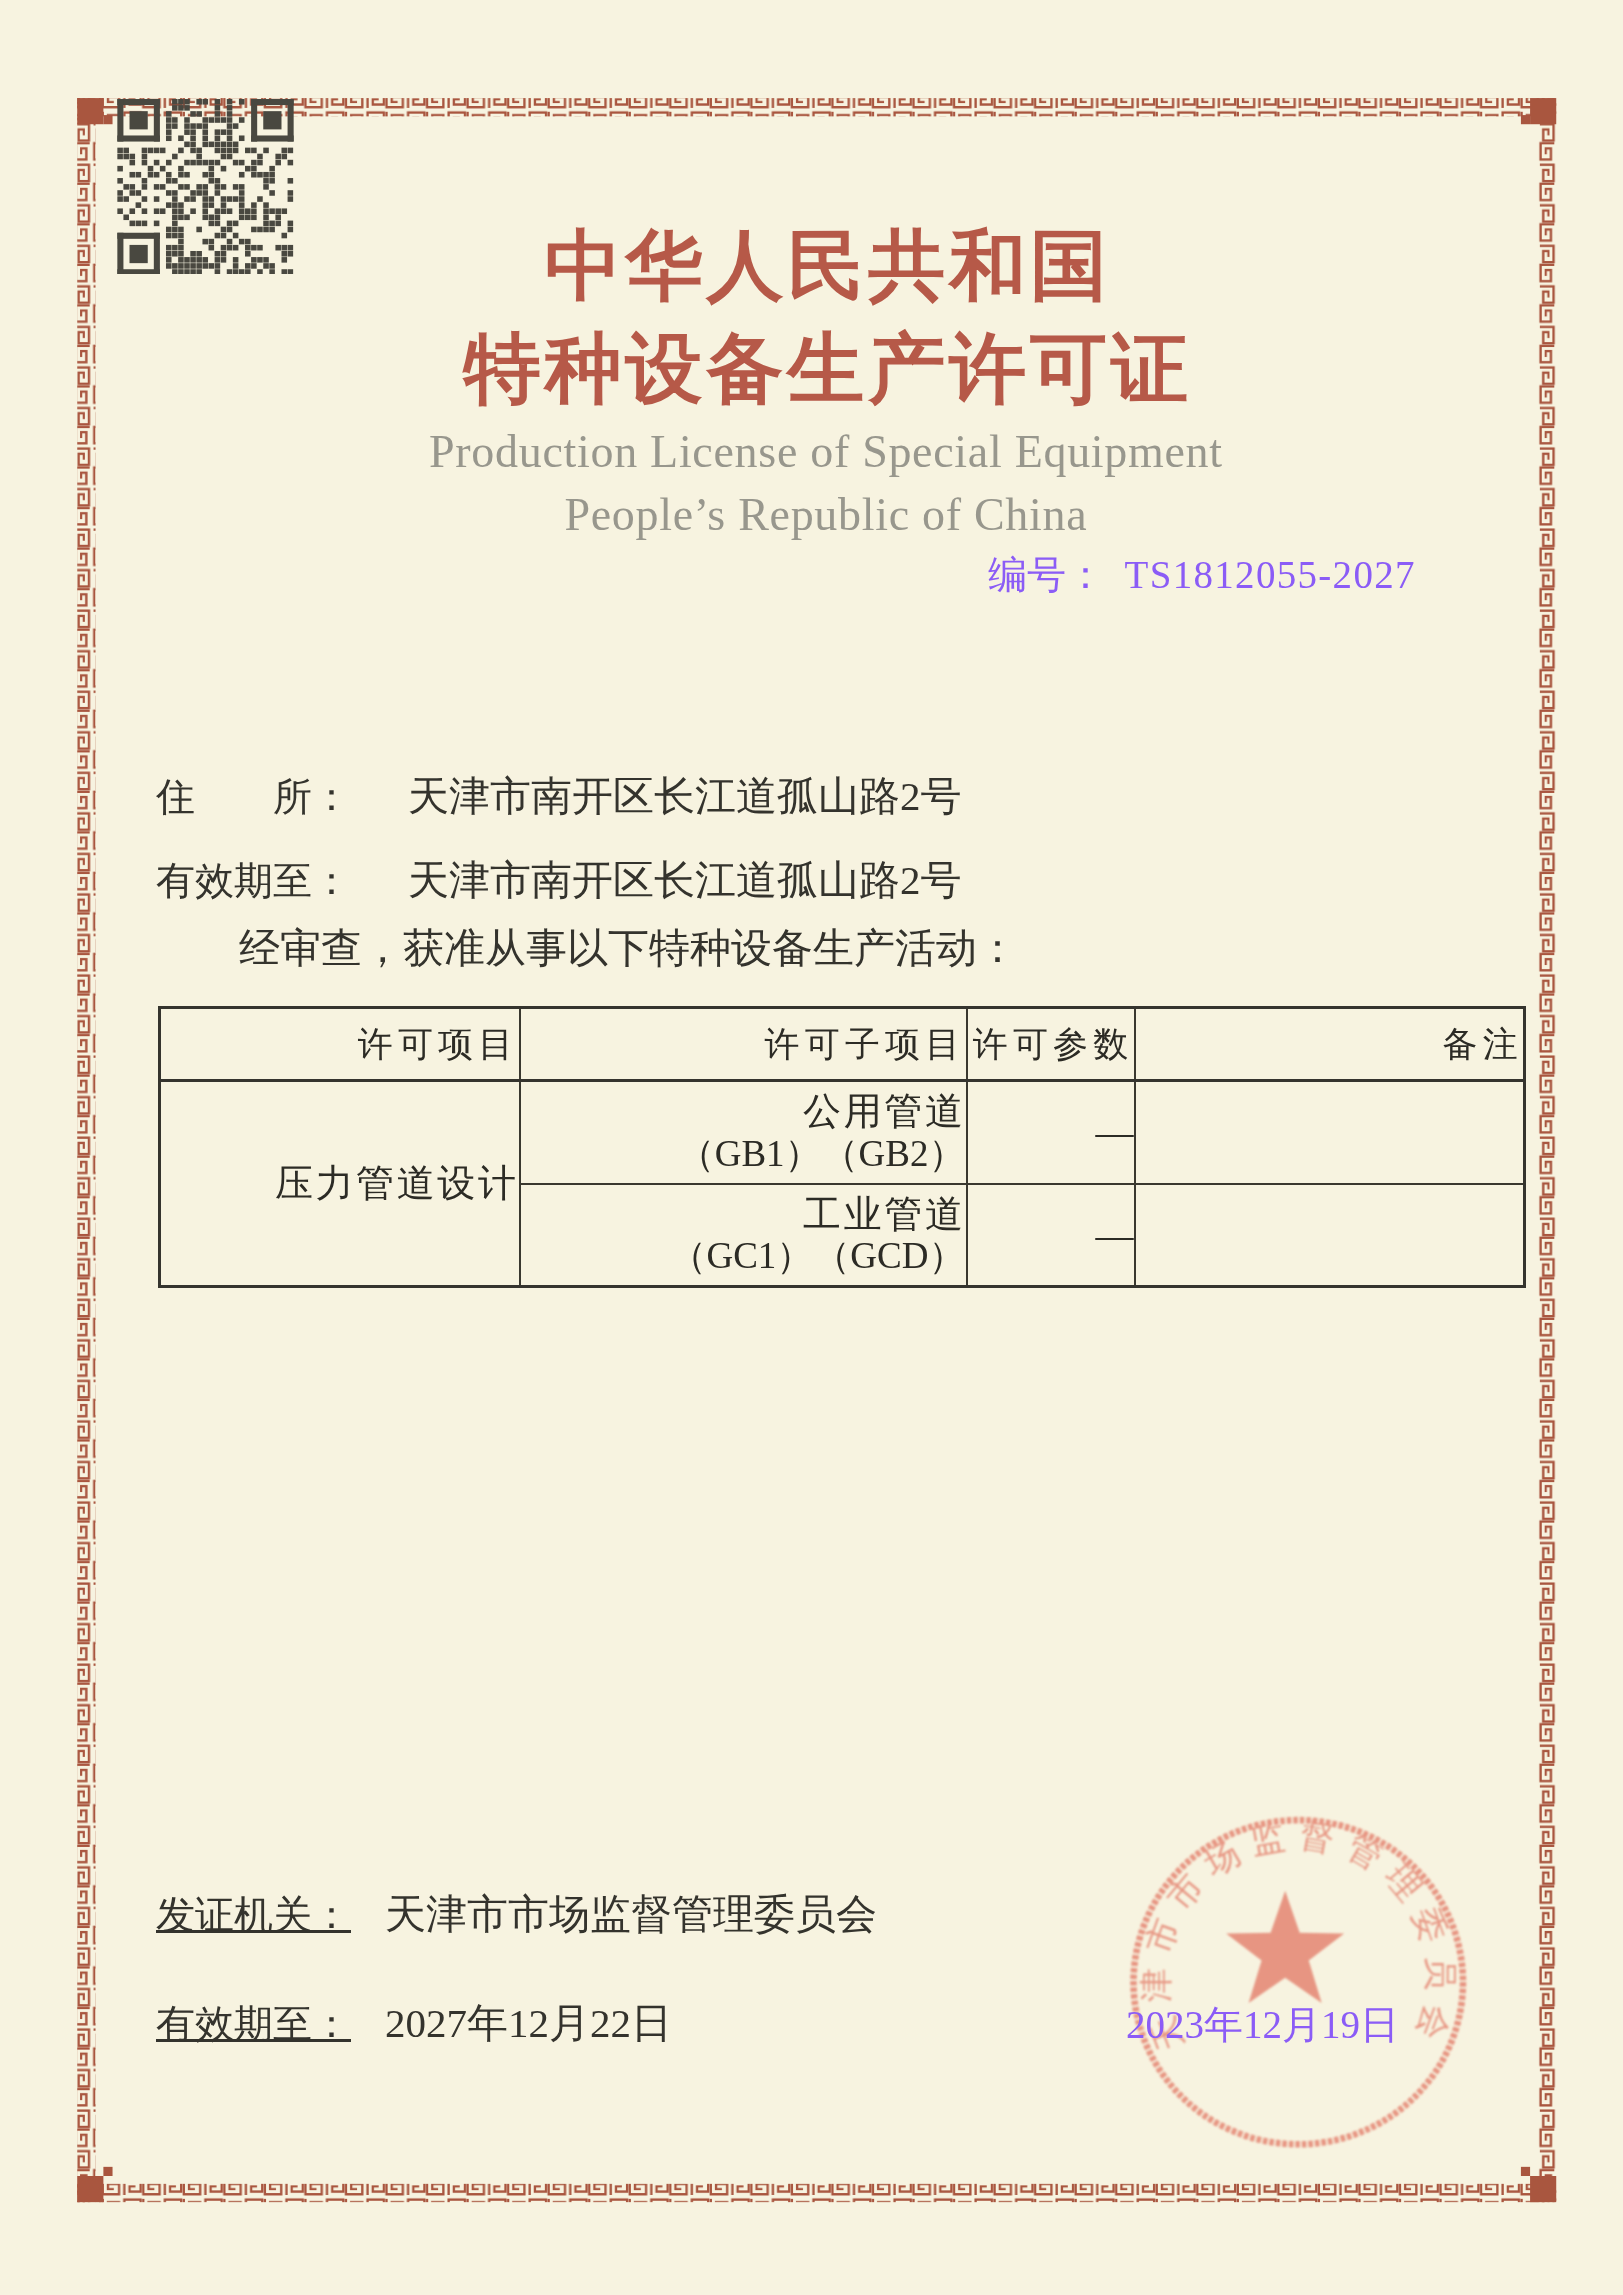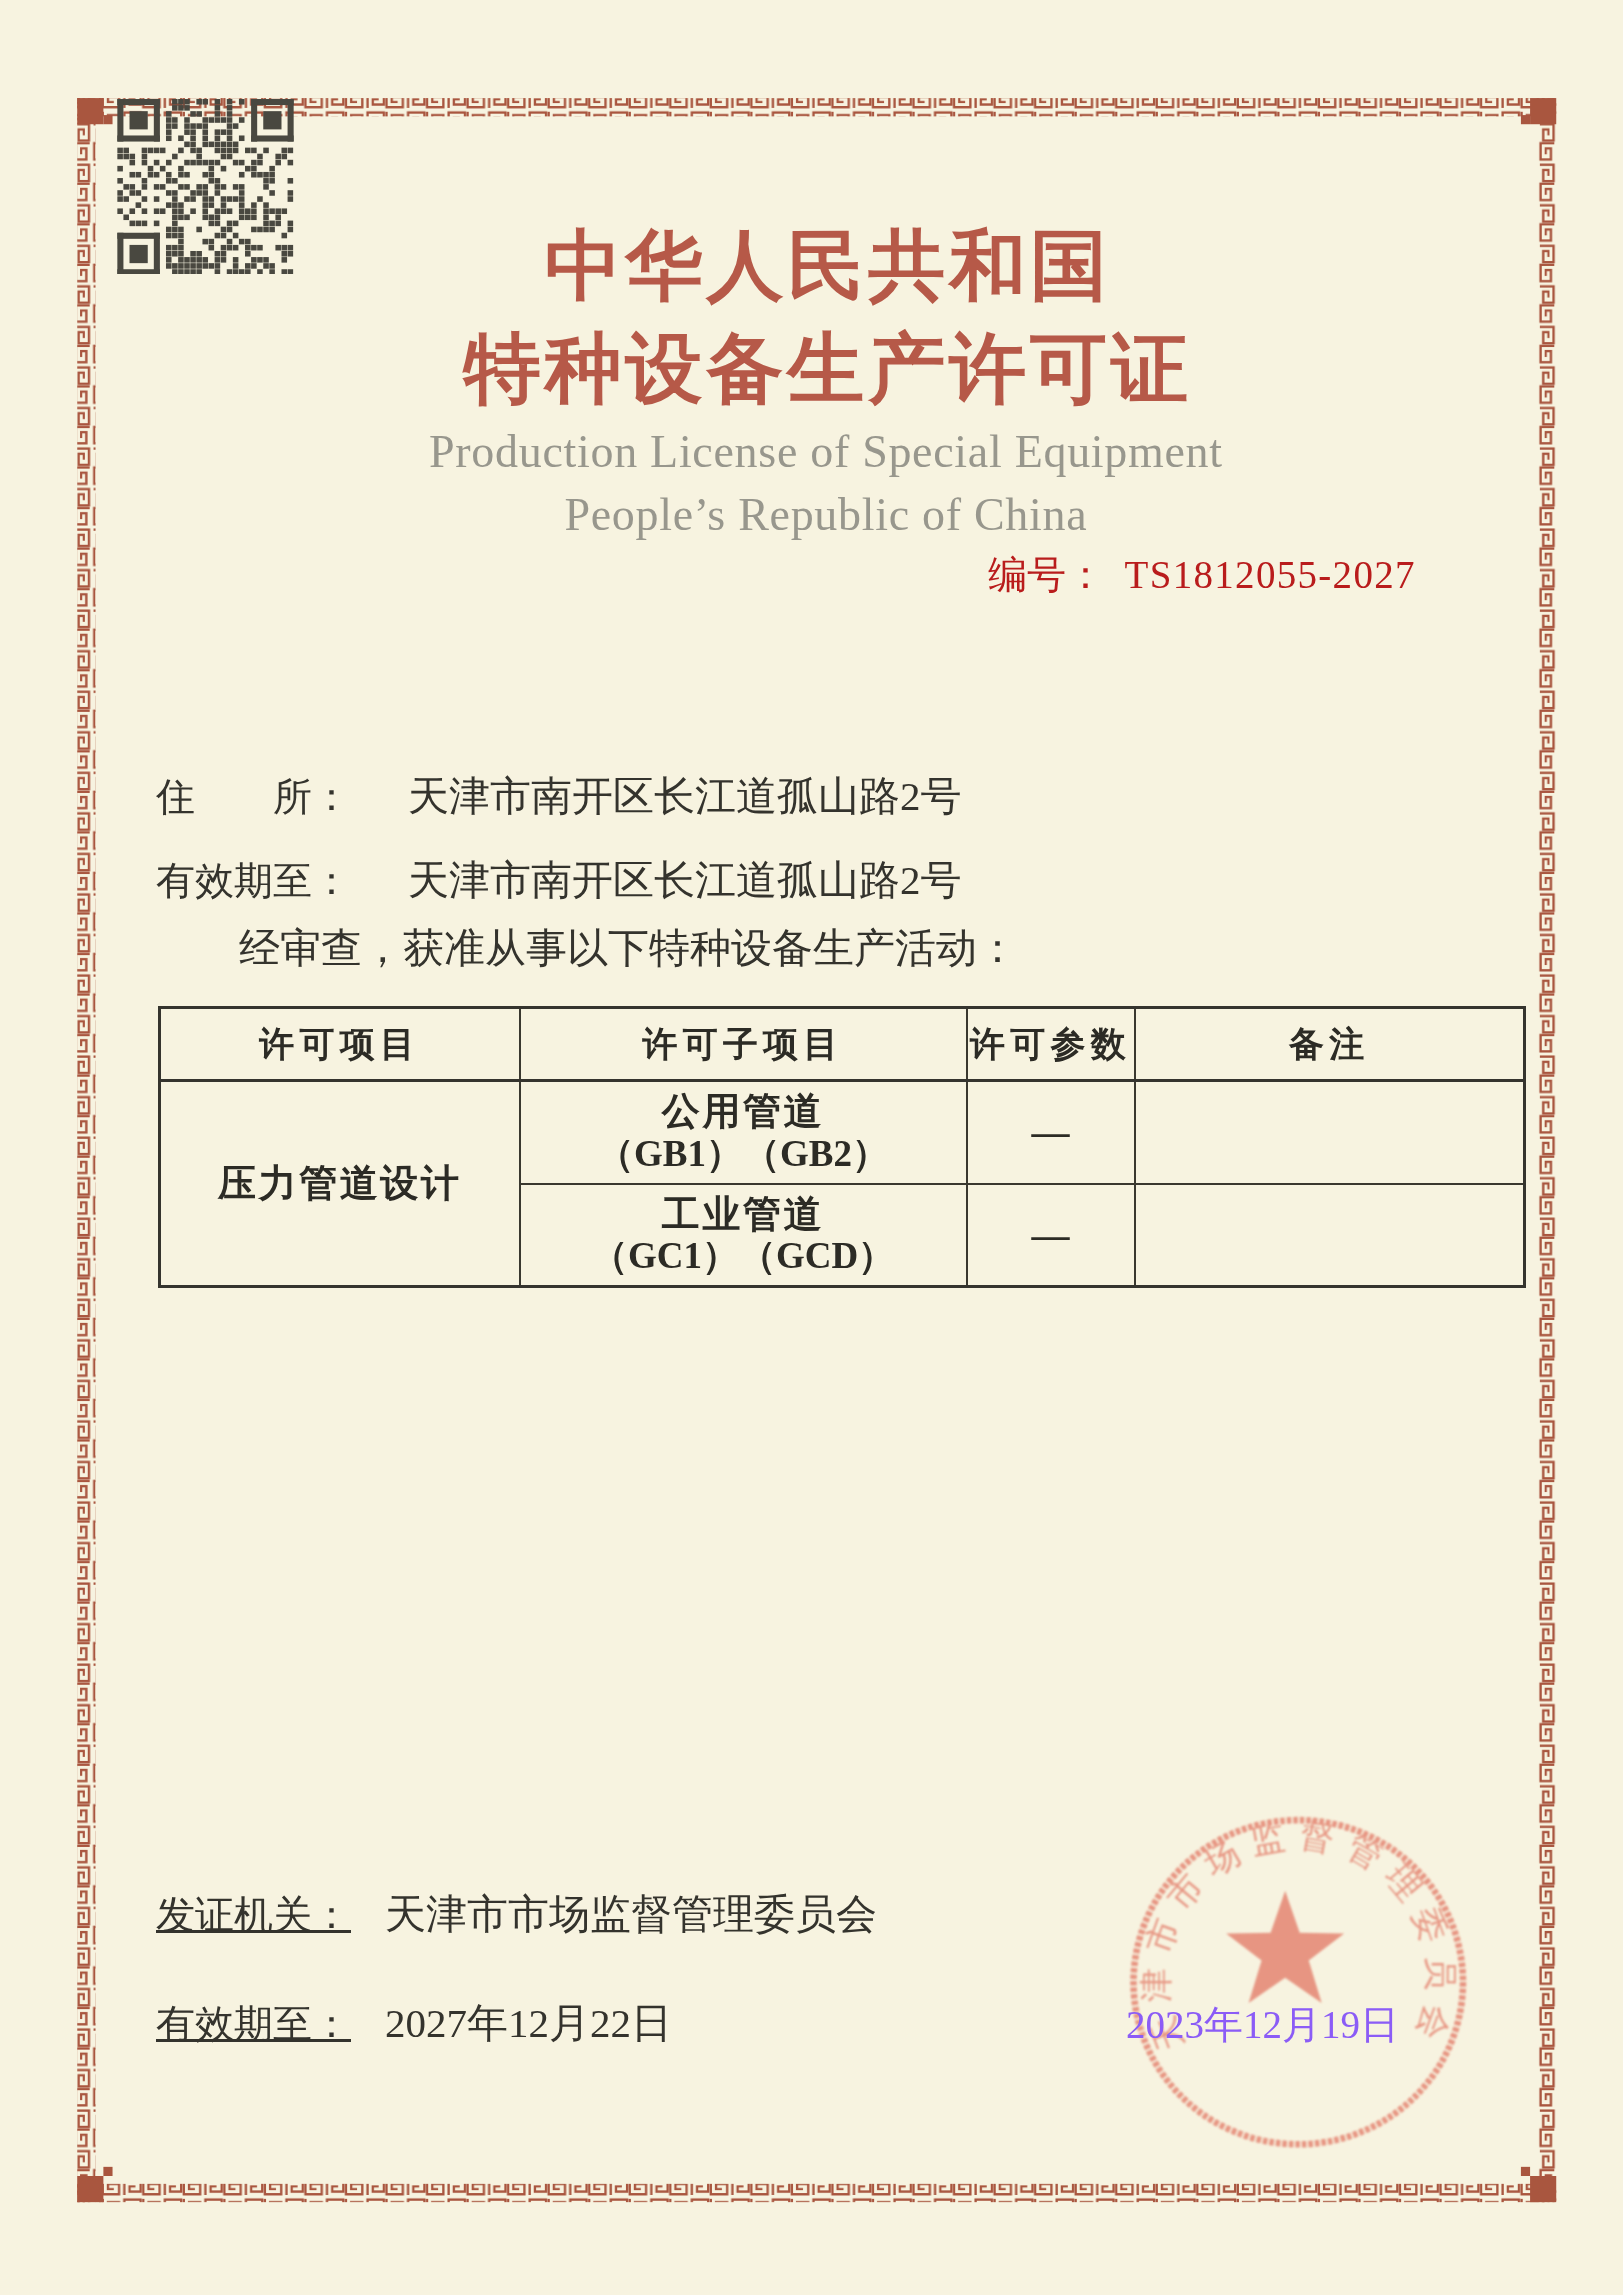--- a/index.html
+++ b/index.html
@@ -29,21 +29,21 @@
     transform:translateX(14.4px);
     color:#98978d;
     font-size:46px;line-height:1;letter-spacing:0.7px;
     white-space:nowrap;
   }
   .e1{top:429px;}
   .e2{top:492px;}
   .license-no{
     left:988px;top:553px;
     font-size:39px;line-height:1.15;white-space:nowrap;
-    color:#b91c1c;
+    color:#8b5cf6;
   }
   .license-no .val{margin-left:19.6px;letter-spacing:1.3px;}
   
   .field{left:156px;font-size:39px;line-height:1.15;white-space:nowrap;color:#34332d;}
   .field .lbl{display:inline-block;width:252px;}
   .field .val{font-size:41px;}
   .f1{top:688px;}
   .f2{top:773px;}
   .f3{top:857px;}
   .statement{
@@ -52,22 +52,22 @@
   }
   
   .lic-table{
     position:absolute;left:158px;top:1006px;
     border-collapse:collapse;table-layout:fixed;
     width:1366px;
     font-size:35px;color:#2c2b25;
   }
   .lic-table th,.lic-table td{
     border:2px solid #3a382f;
-    text-align:center;vertical-align:middle;
-    padding:0;font-weight:bold;
+    text-align:right;vertical-align:middle;
+    padding:0;font-weight:normal;
   }
   .lic-table{border:3.3px solid #35342e;}
   .lic-table thead tr{height:73px;}
   .lic-table thead th{border-bottom:3.9px solid #35342e;letter-spacing:5.2px;}
   .lic-table tbody tr{height:103px;}
   .cell-project{font-size:38px;letter-spacing:2.6px;}
   .sub-line1{font-size:38px;letter-spacing:2.6px;line-height:1.12;}
   .sub-line2{font-size:37px;line-height:1.12;}
   .cell-param{font-size:38px;}
   

